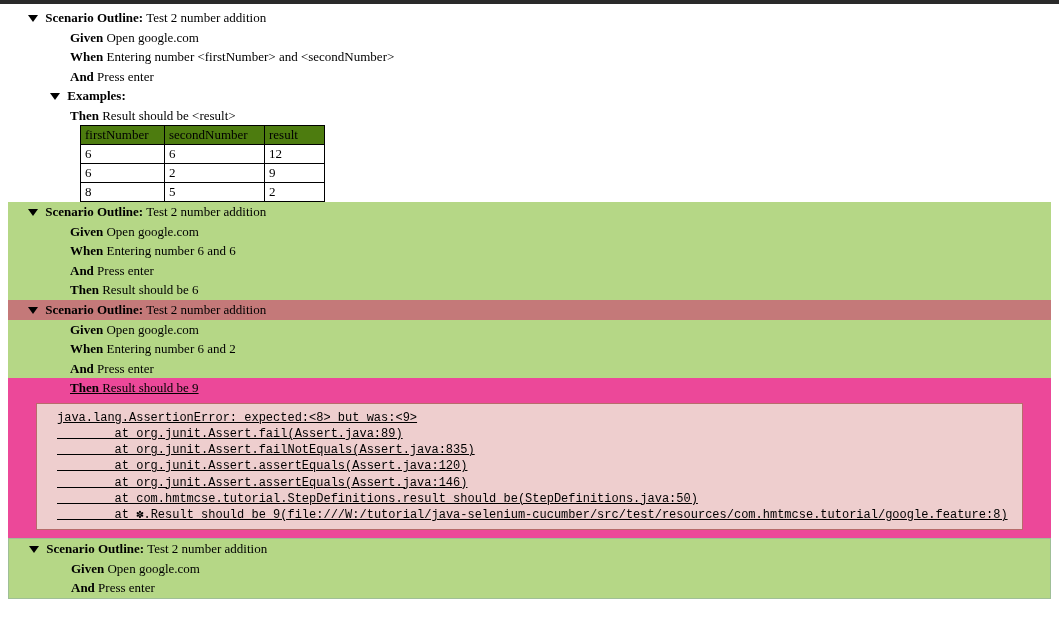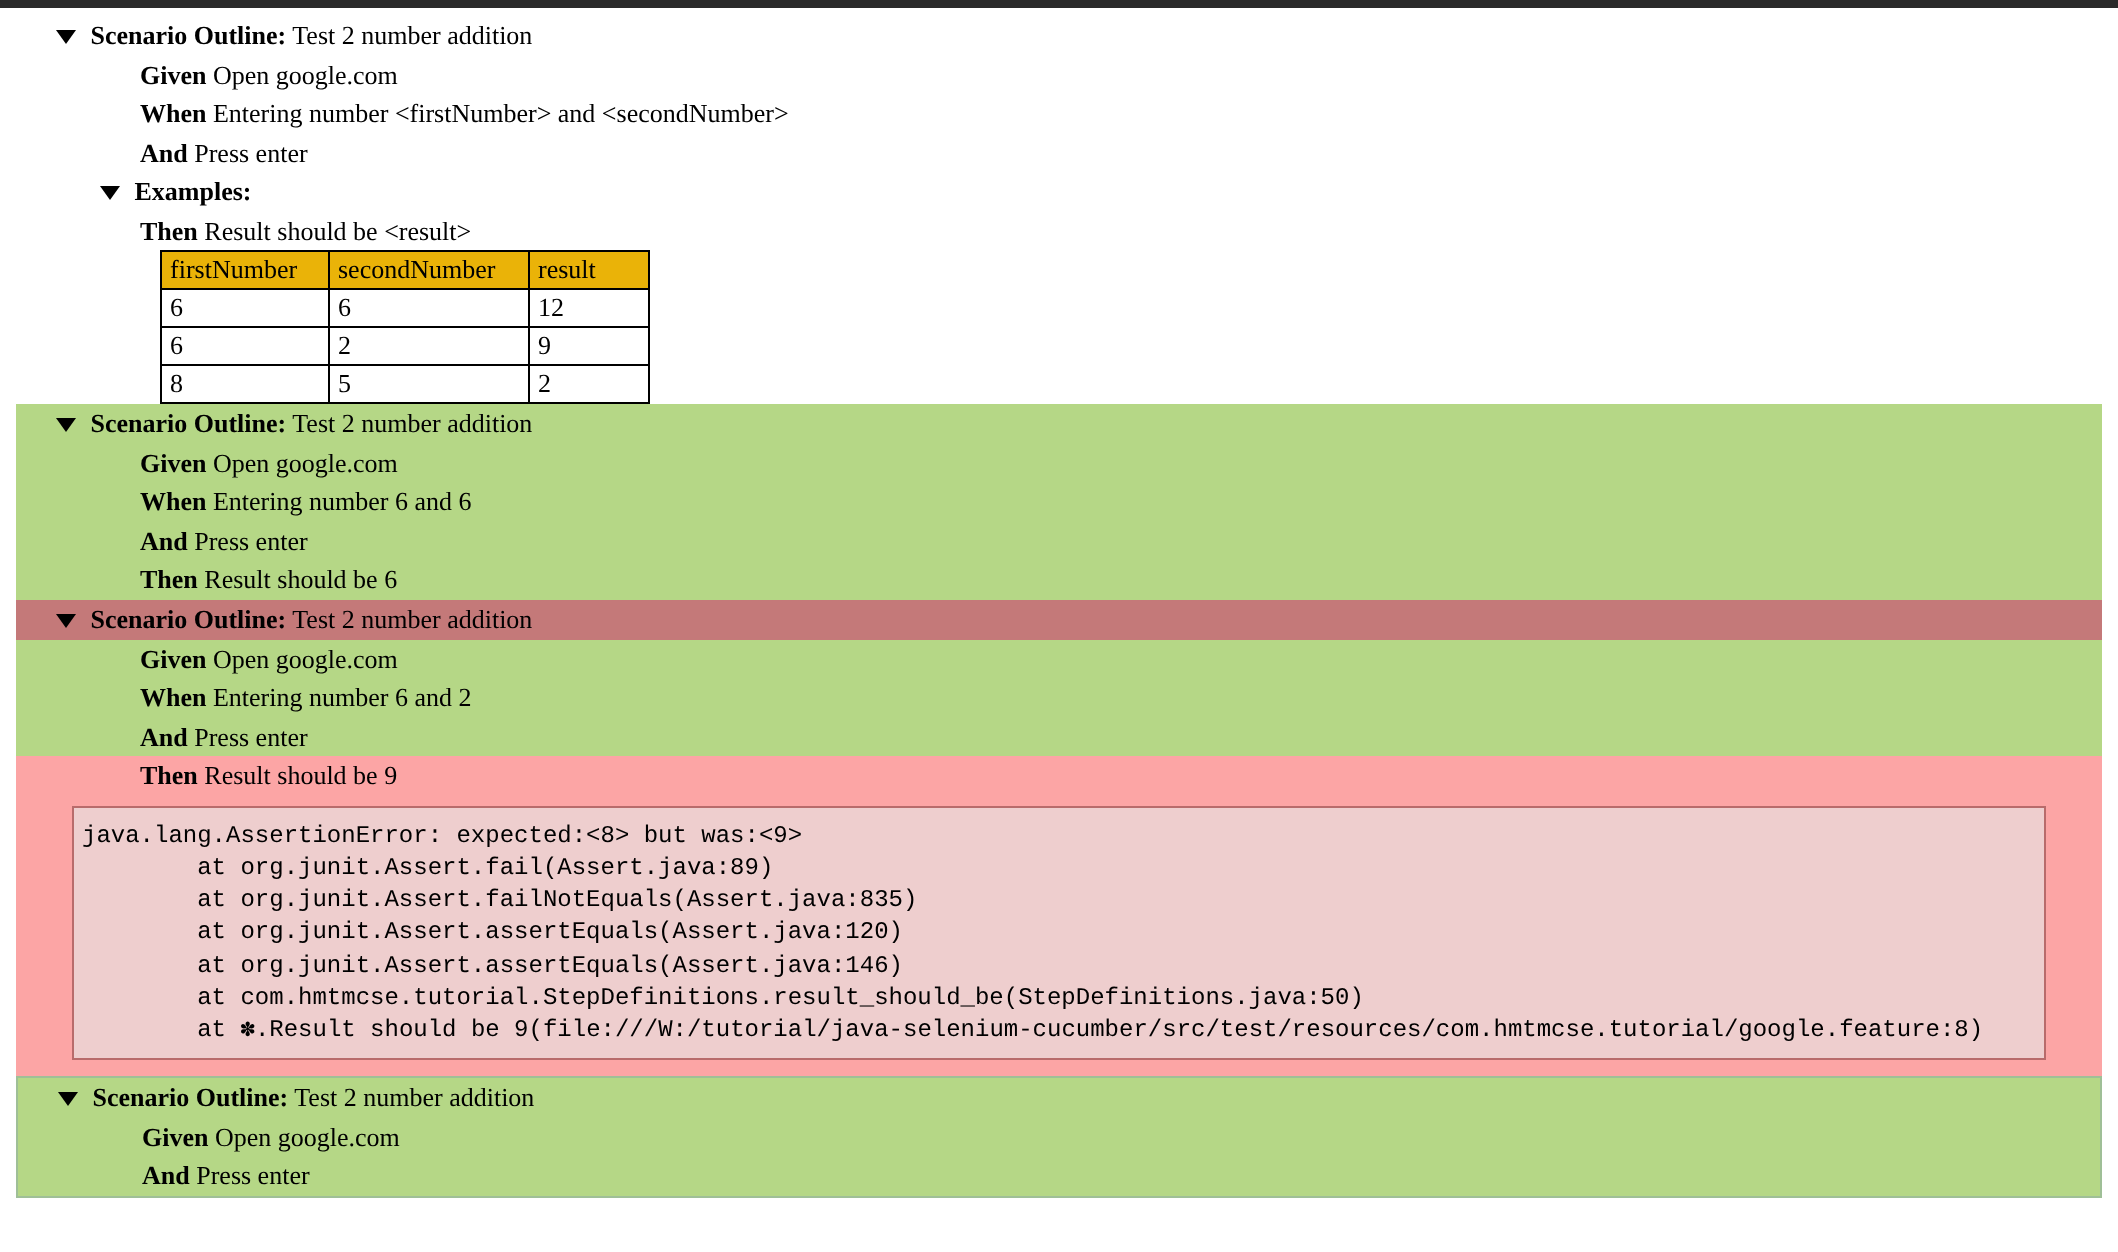--- a/index.html
+++ b/index.html
@@ -43,43 +43,43 @@
     border-collapse: collapse;
     font-size: 13px;
   }
   table.examples th, table.examples td {
     border: 1px solid #000;
     padding: 1px 4px;
     text-align: left;
     font-weight: normal;
   }
   table.examples th {
-    background: #eab308;
+    background: #4d7c0f;
   }
   table.examples .c1 { width: 84px; }
   table.examples .c2 { width: 100px; }
   table.examples .c3 { width: 60px; }
 
   .block {
     margin: 0;
   }
   .block.pass > .line { background: #b5d786; }
   .block.pass > .hdr { background: #b5d786; }
   .block.fail > .hdr { background: #c47979; }
   .block.fail .linepass { background: #b5d786; }
-  .block.fail .linefail { background: #fca5a5; }
+  .block.fail .linefail { background: #ec4899; text-decoration: underline; }
   .block.outlined {
     border: 1px solid #9fbf97;
   }
 
   pre.err {
     font-family: 'Courier New', monospace;
     font-size: 12px;
     margin: 4px 28px 4px 28px;
-    padding: 6px 4px;
+    padding: 6px 20px;
     background: #eecece;
     border: 1px solid #b86b6b;
     white-space: pre;
     overflow-x: auto;
     line-height: 1.35;
   }
 </style>
 </head>
 <body>
 

